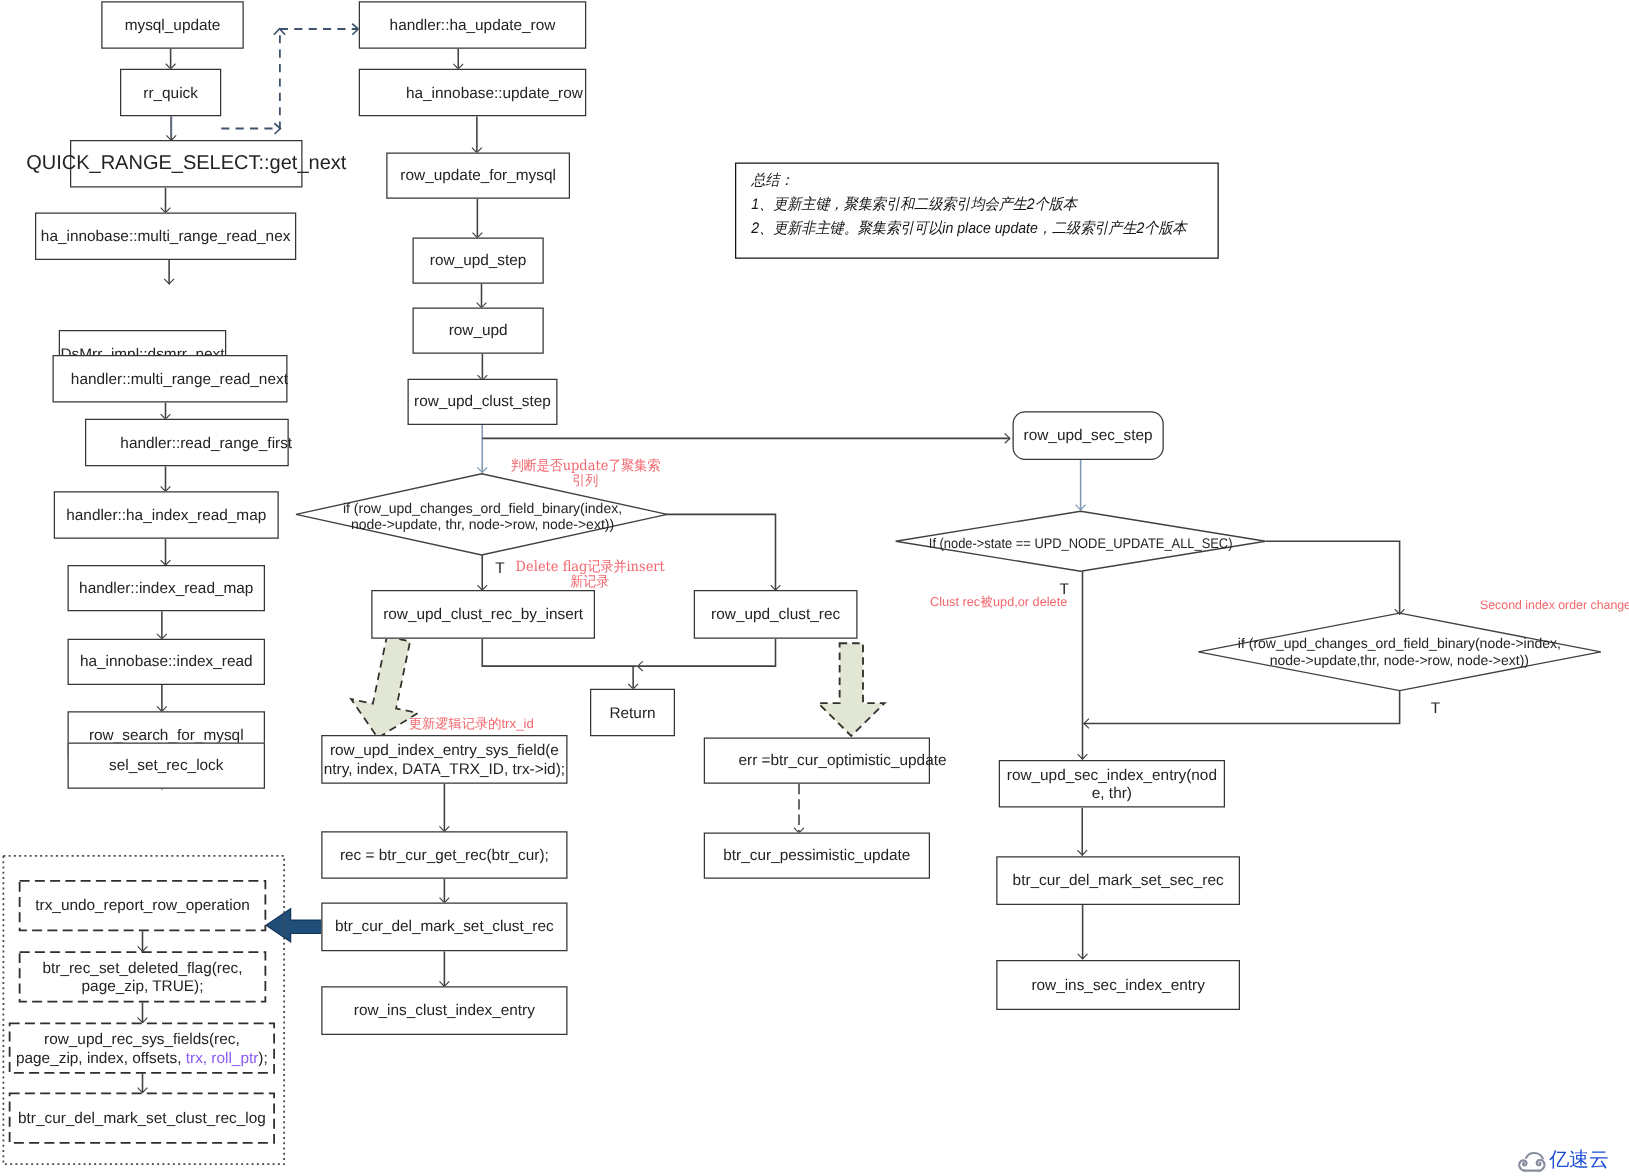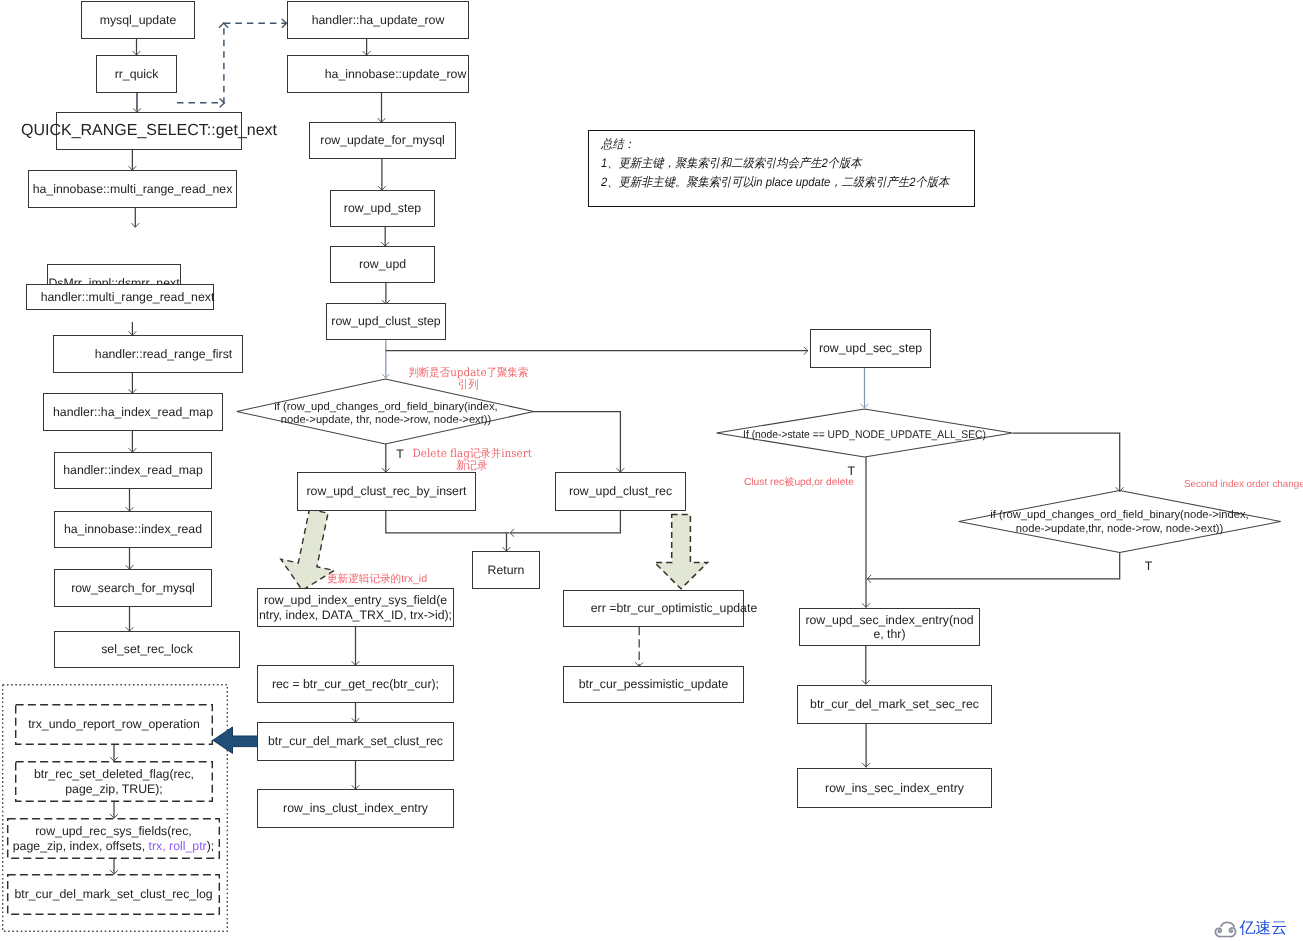--- a/index.html
+++ b/index.html
@@ -113,39 +113,39 @@
     </div>
 <div class="node tight" style="left:56px;top:112px;width:186px;height:38px;">
       <span>QUICK_RANGE_SELECT::get_next</span>
     </div>
 <div class="node" style="left:28px;top:170px;width:209px;height:38px;">
       <span>ha_innobase::multi_range_read_nex</span>
     </div>
 <div class="node" style="left:47px;top:227px;width:134px;height:38px;margin-top:37px;">
       <span>DsMrr_impl::dsmrr_next</span>
     </div>
-<div class="node" style="left:26px;top:284px;width:188px;height:26px;padding-left:16px;">
+<div class="node" style="left:42px;top:284px;width:188px;height:38px;padding-left:16px;">
       <span>handler::multi_range_read_next</span>
     </div>
-<div class="node" style="left:53px;top:335px;width:190px;height:38px;padding-left:32px;">
+<div class="node" style="left:68px;top:335px;width:163px;height:38px;padding-left:32px;">
       <span>handler::read_range_first</span>
     </div>
 <div class="node" style="left:43px;top:393px;width:180px;height:38px;">
       <span>handler::ha_index_read_map</span>
     </div>
 <div class="node" style="left:54px;top:452px;width:158px;height:37px;">
       <span>handler::index_read_map</span>
     </div>
 <div class="node" style="left:54px;top:511px;width:158px;height:37px;">
       <span>ha_innobase::index_read</span>
     </div>
 <div class="node" style="left:54px;top:569px;width:158px;height:38px;">
       <span>row_search_for_mysql</span>
     </div>
-<div class="node" style="left:54px;top:631px;width:186px;height:37px;">
+<div class="node" style="left:54px;top:594px;width:158px;height:37px;">
       <span>sel_set_rec_lock</span>
     </div>
 <div class="grp" style="left:2px;top:684px;width:226px;height:248px;"></div>
 <div class="node dashed" style="left:15px;top:704px;width:198px;height:41px;">
       <span>trx_undo_report_row_operation</span>
     </div>
 <div class="node dashed" style="left:15px;top:761px;width:198px;height:41px;">
       <span><span>btr_rec_set_deleted_flag(rec,</span><br><span>page_zip, TRUE);</span></span>
     </div>
 <div class="node dashed" style="left:7px;top:818px;width:213px;height:41px;">
@@ -192,21 +192,21 @@
     </div>
 <div class="node" style="left:563px;top:666px;width:181px;height:37px;">
       <span>btr_cur_pessimistic_update</span>
     </div>
 <div class="node" style="left:257px;top:722px;width:197px;height:39px;">
       <span>btr_cur_del_mark_set_clust_rec</span>
     </div>
 <div class="node" style="left:257px;top:789px;width:197px;height:39px;">
       <span>row_ins_clust_index_entry</span>
     </div>
-<div class="node" style="left:810px;top:329px;width:121px;height:39px;">
+<div class="node" style="left:810px;top:329px;width:121px;height:39px;border-radius:10px;">
       <span>row_upd_sec_step</span>
     </div>
 <div class="node" style="left:799px;top:608px;width:181px;height:38px;">
       <span><span>row_upd_sec_index_entry(nod</span><br><span>e, thr)</span></span>
     </div>
 <div class="node" style="left:797px;top:685px;width:195px;height:39px;">
       <span>btr_cur_del_mark_set_sec_rec</span>
     </div>
 <div class="node" style="left:797px;top:768px;width:195px;height:40px;">
       <span>row_ins_sec_index_entry</span>

